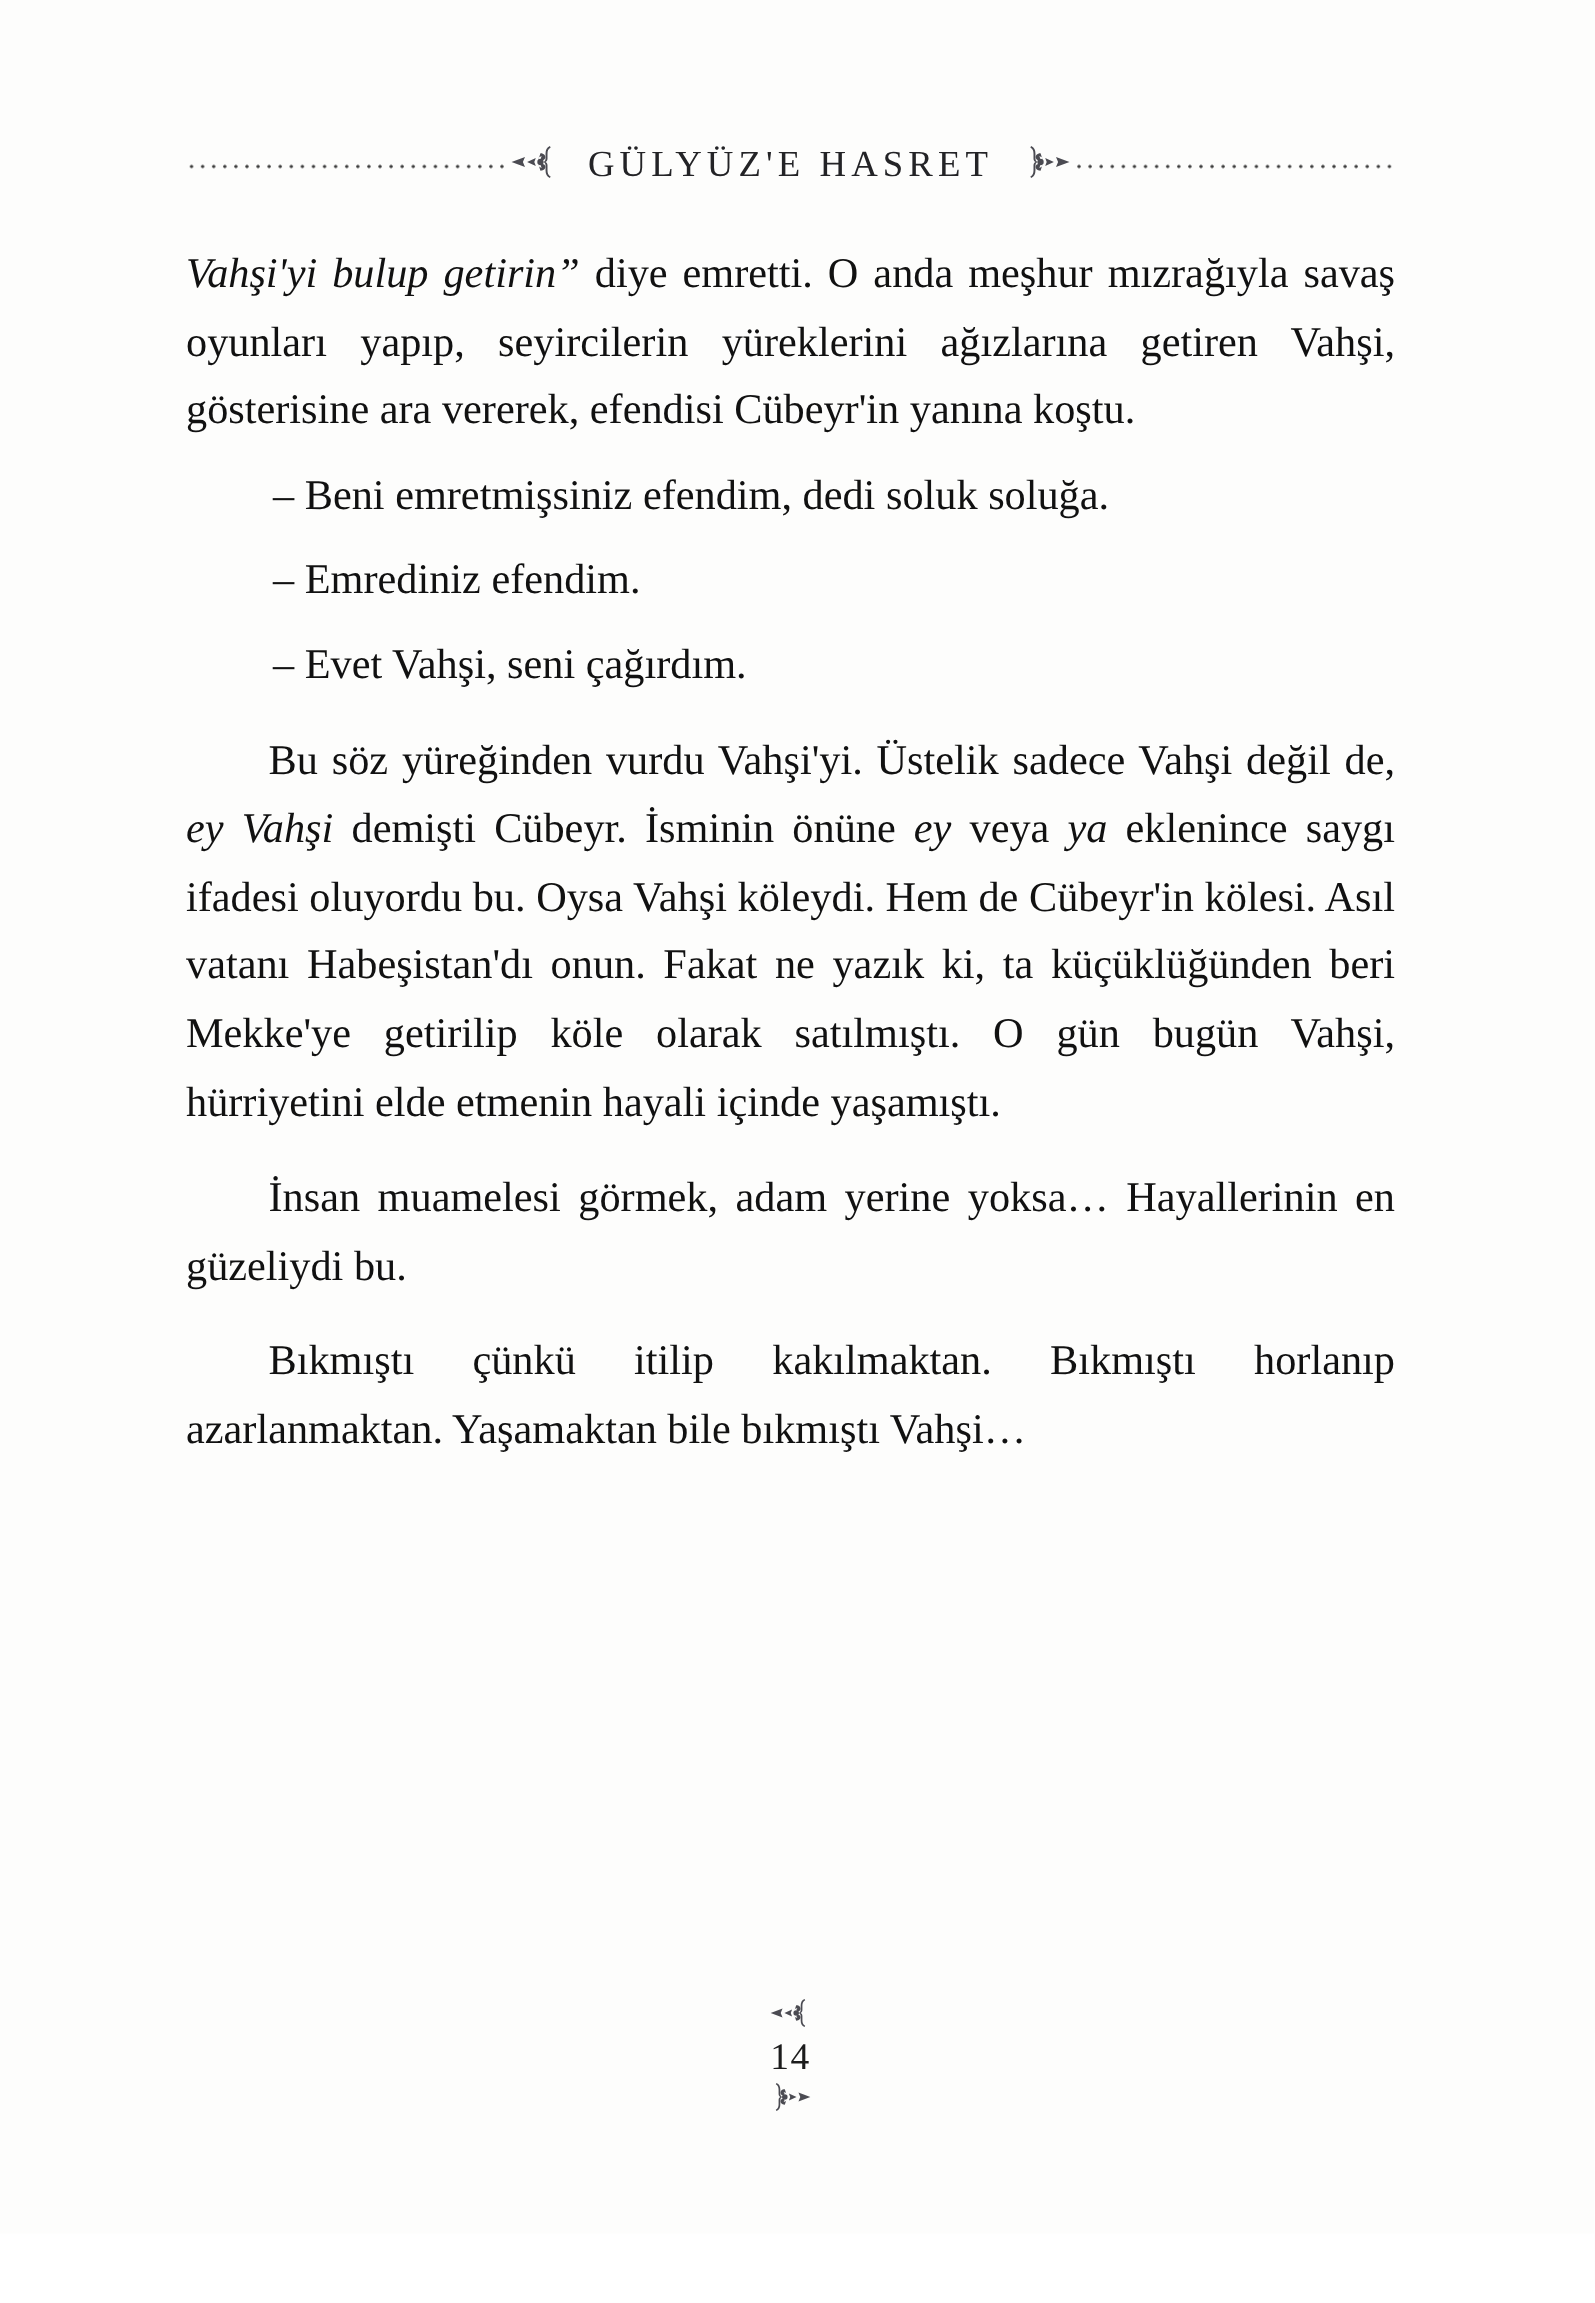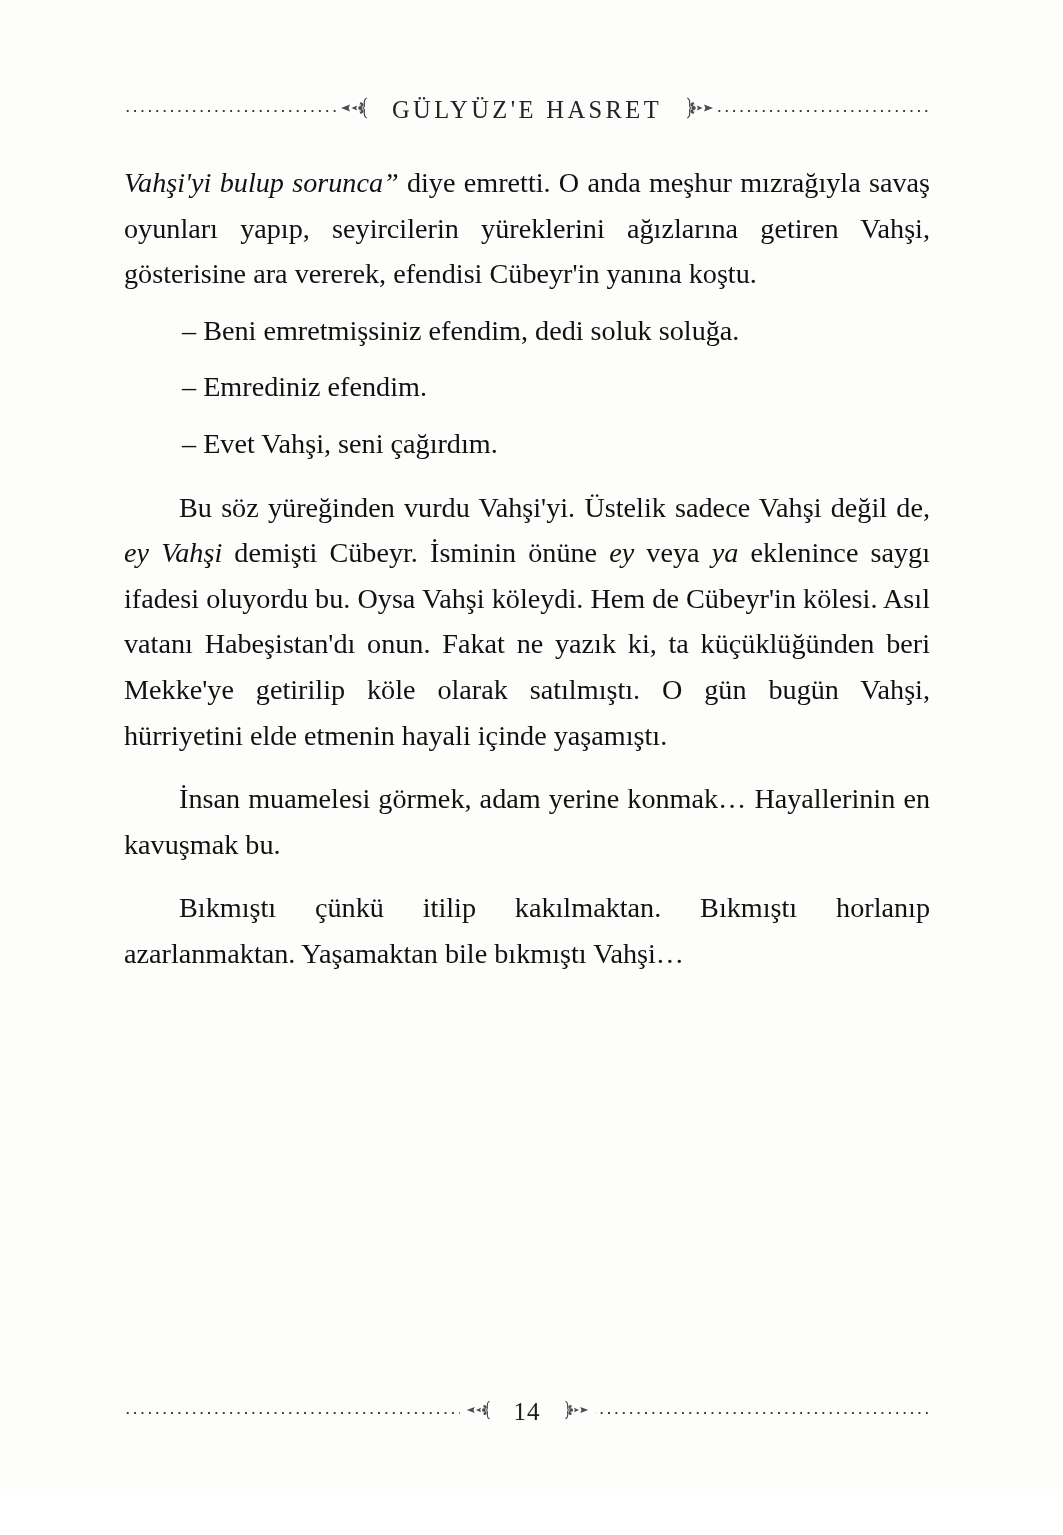--- a/index.html
+++ b/index.html
@@ -117,26 +117,27 @@
   }
 
   .quote-italic {
     font-style: italic;
   }
 
   
   .page-footer {
     position: absolute;
     left: 124px;
-    top: 1392px;
+    top: 1352px;
     width: 806px;
     height: 40px;
     display: flex;
     align-items: center;
     justify-content: center;
+    flex-direction: column;
   }
 
   .folio {
     flex: 0 0 auto;
     padding: 0 14px;
     font-size: 25px;
     color: #1c1c1c;
     letter-spacing: 1px;
     font-family: "Liberation Serif", "DejaVu Serif", serif;
   }
@@ -171,33 +172,33 @@
           <path d="M21.3 18.8 c2.4 0 3.6 -1.6 3.2 -3.1 c-0.3 -1.1 -1.5 -1.7 -2.4 -1.2 c-0.8 0.5 -0.7 1.7 0.2 2 c-1.3 0.5 -2.3 -0.5 -2.3 -1.6 z"></path>
           <path d="M27.6 2.4 c-2.1 0.9 -2.9 2.6 -2.9 5 v3.2 c0 1.3 -0.5 2 -1.5 2.4 c1 0.4 1.5 1.1 1.5 2.4 v3.2 c0 2.4 0.8 4.1 2.9 5 l0.5 -0.9 c-1.6 -0.9 -2.1 -2.2 -2.1 -4.2 v-3.1 c0 -1.3 -0.5 -2.1 -1.4 -2.4 c0.9 -0.3 1.4 -1.1 1.4 -2.4 V7.5 c0 -2 0.5 -3.3 2.1 -4.2 z"></path>
         </g>
       </svg>
     </span>
     <span class="dot-rule right"></span>
   </div>
 
   <div class="text-column">
 
-    <p class="body-para"><em class="ital">Vahşi'yi bulup sorunca”</em><span> diye emretti. O anda meşhur mızrağıyla savaş oyunları yapıp, seyircilerin yüreklerini ağızlarına getiren Vahşi, gösterisine ara vererek, efendisi Cübeyr'in yanına koştu.</span></p>
+    <p class="body-para"><em class="ital">Vahşi'yi bulup getirin”</em><span> diye emretti. O anda meşhur mızrağıyla savaş oyunları yapıp, seyircilerin yüreklerini ağızlarına getiren Vahşi, gösterisine ara vererek, efendisi Cübeyr'in yanına koştu.</span></p>
 
     <p class="dialogue spaced">– Beni emretmişsiniz efendim, dedi soluk soluğa.</p>
 
     <p class="dialogue spaced">– Emrediniz efendim.</p>
 
     <p class="dialogue spaced">– Evet Vahşi, seni çağırdım.</p>
 
 
     <p class="body-para indent spaced"><span>Bu söz yüreğinden vurdu Vahşi'yi. Üstelik sadece Vahşi değil de, </span><em class="ital">ey Vahşi</em><span> demişti Cübeyr. İsminin önüne </span><em class="ital">ey</em><span> veya </span><em class="ital">ya</em><span> eklenince saygı ifadesi oluyordu bu. Oysa Vahşi köleydi. Hem de Cübeyr'in kölesi. Asıl vatanı Habeşistan'dı onun. Fakat ne yazık ki, ta küçüklüğünden beri Mekke'ye getirilip köle olarak satılmıştı. O gün bugün Vahşi, hürriyetini elde etmenin hayali içinde yaşamıştı.</span></p>
 
 
-    <p class="body-para indent spaced">İnsan muamelesi görmek, adam yerine konmak… Hayallerinin en kavuşmak bu.</p>
+    <p class="body-para indent spaced">İnsan muamelesi görmek, adam yerine yoksa… Hayallerinin en güzeliydi bu.</p>
 
     <p class="body-para indent spaced">Bıkmıştı çünkü itilip kakılmaktan. Bıkmıştı horlanıp azarlanmaktan. Yaşamaktan bile bıkmıştı Vahşi…</p>
 
 
 
   </div>
 
   <div class="page-footer">
     <span class="dot-rule"></span>
     <span class="ornament">

